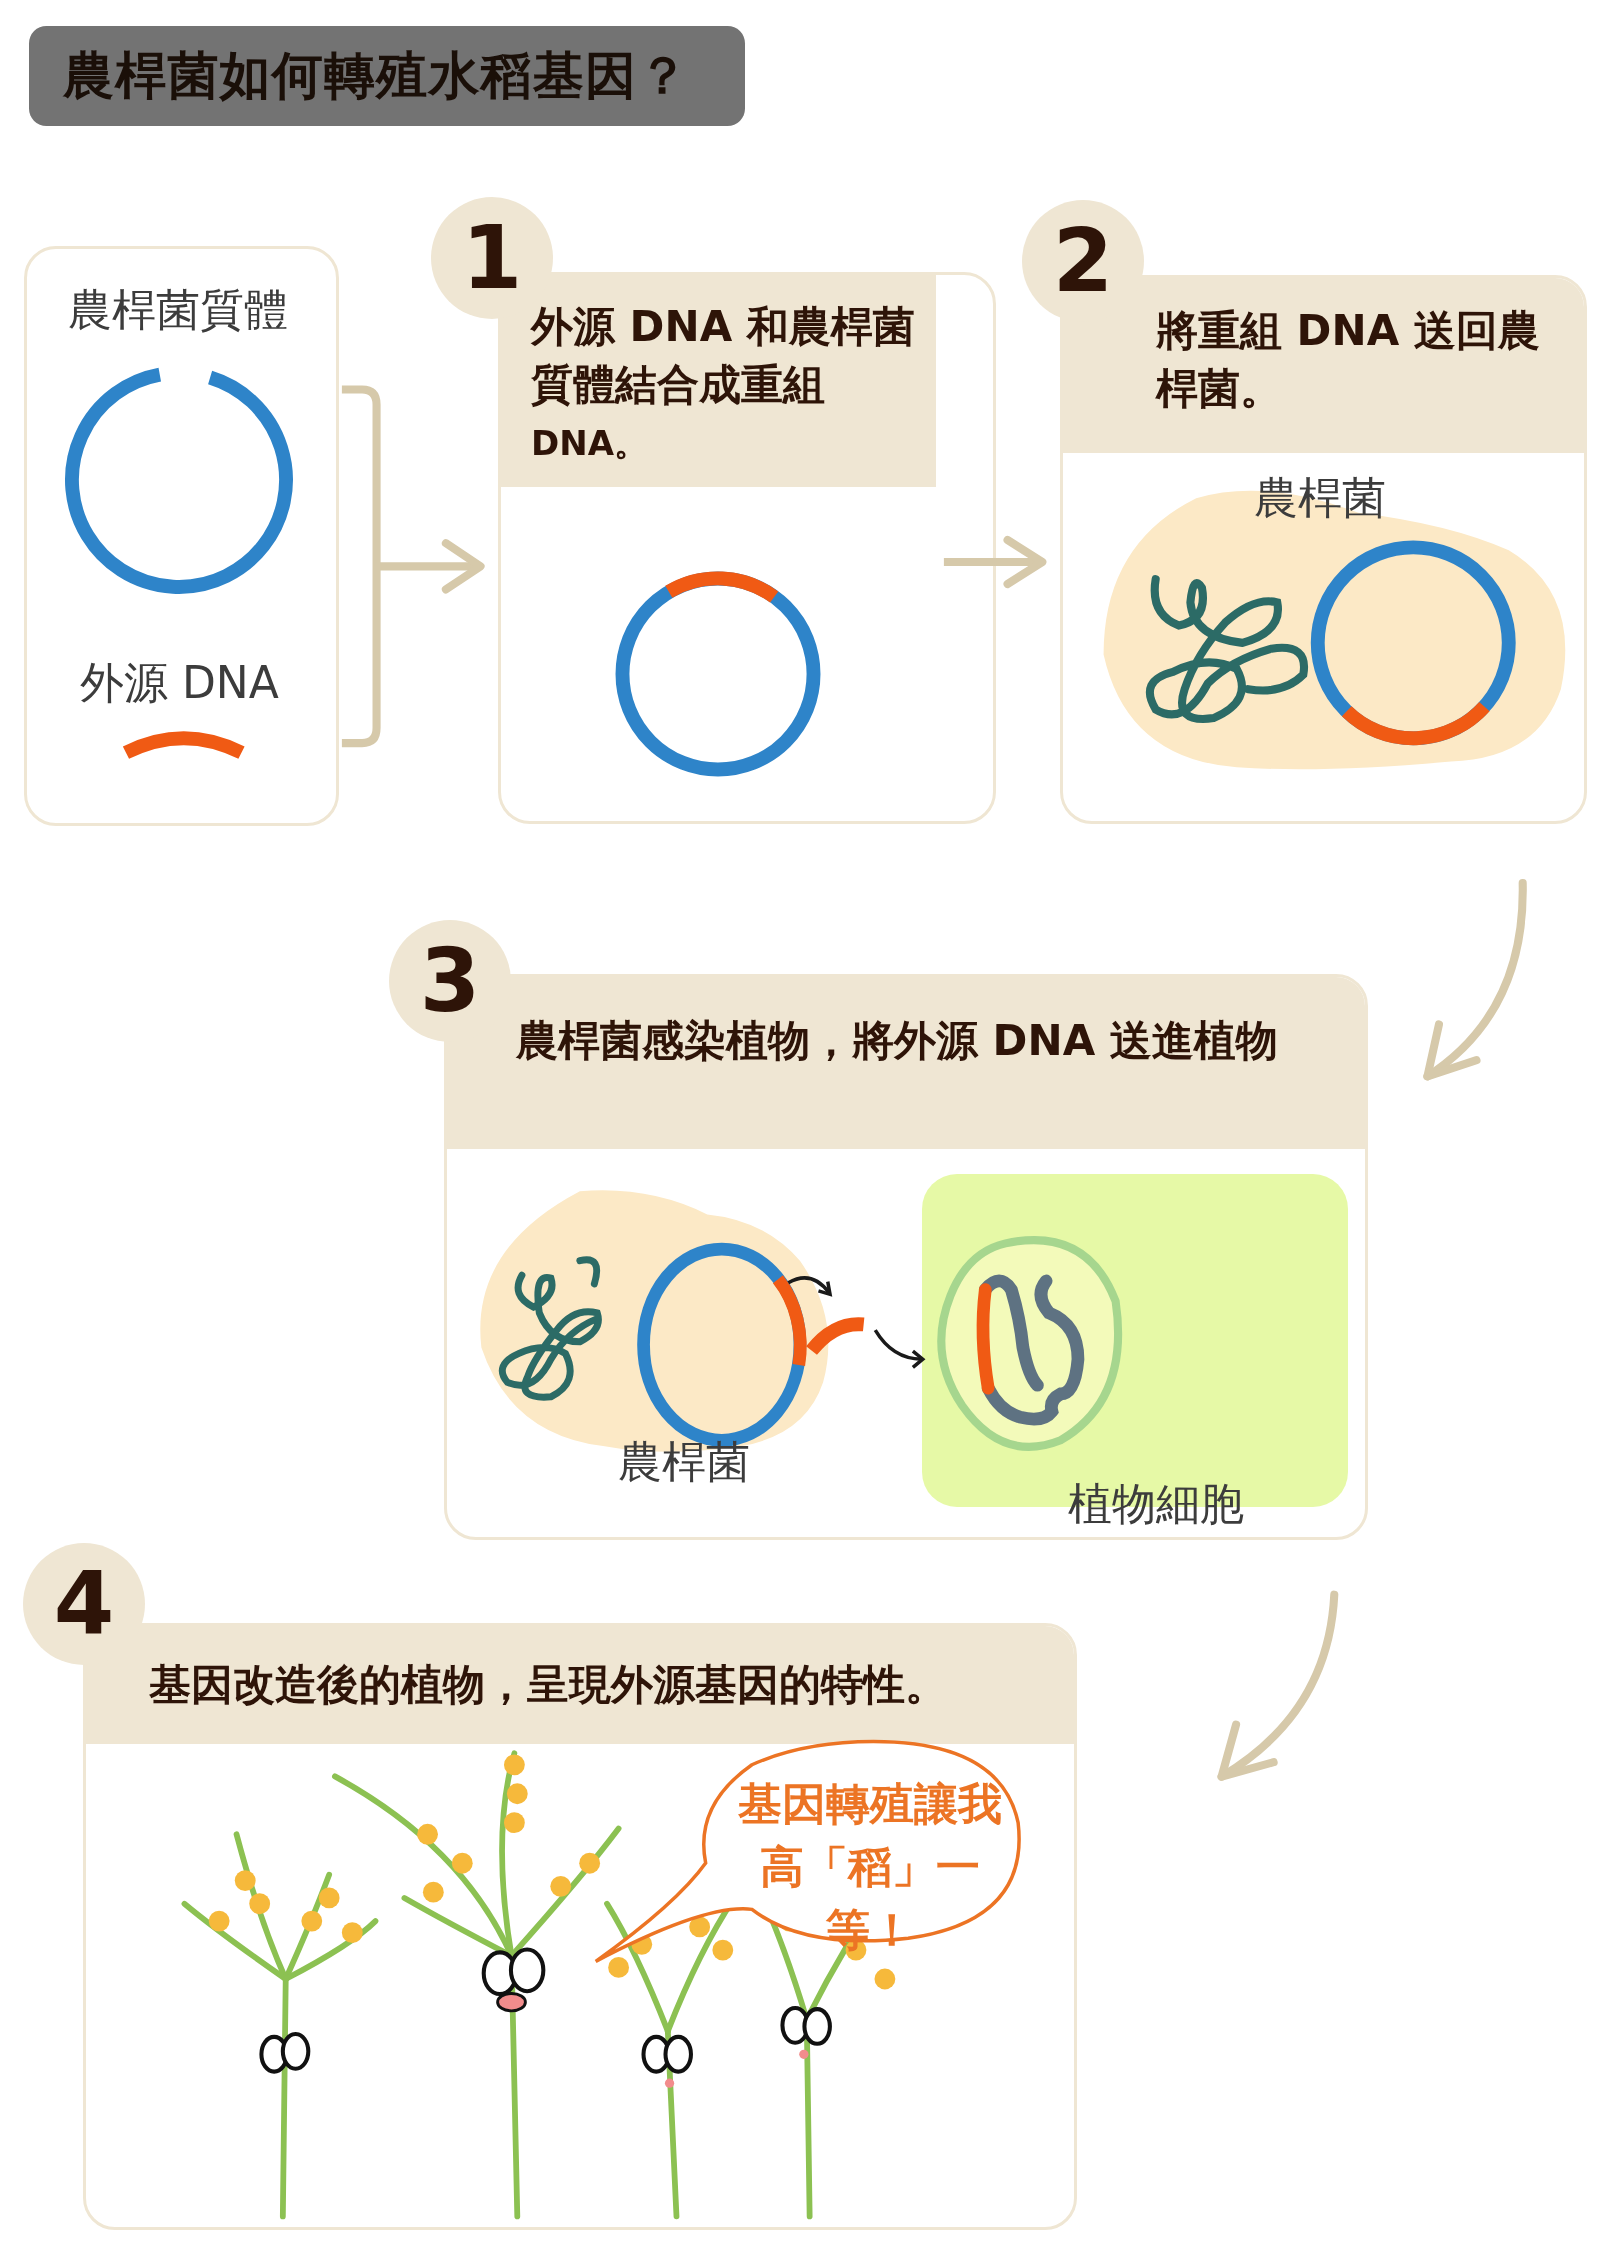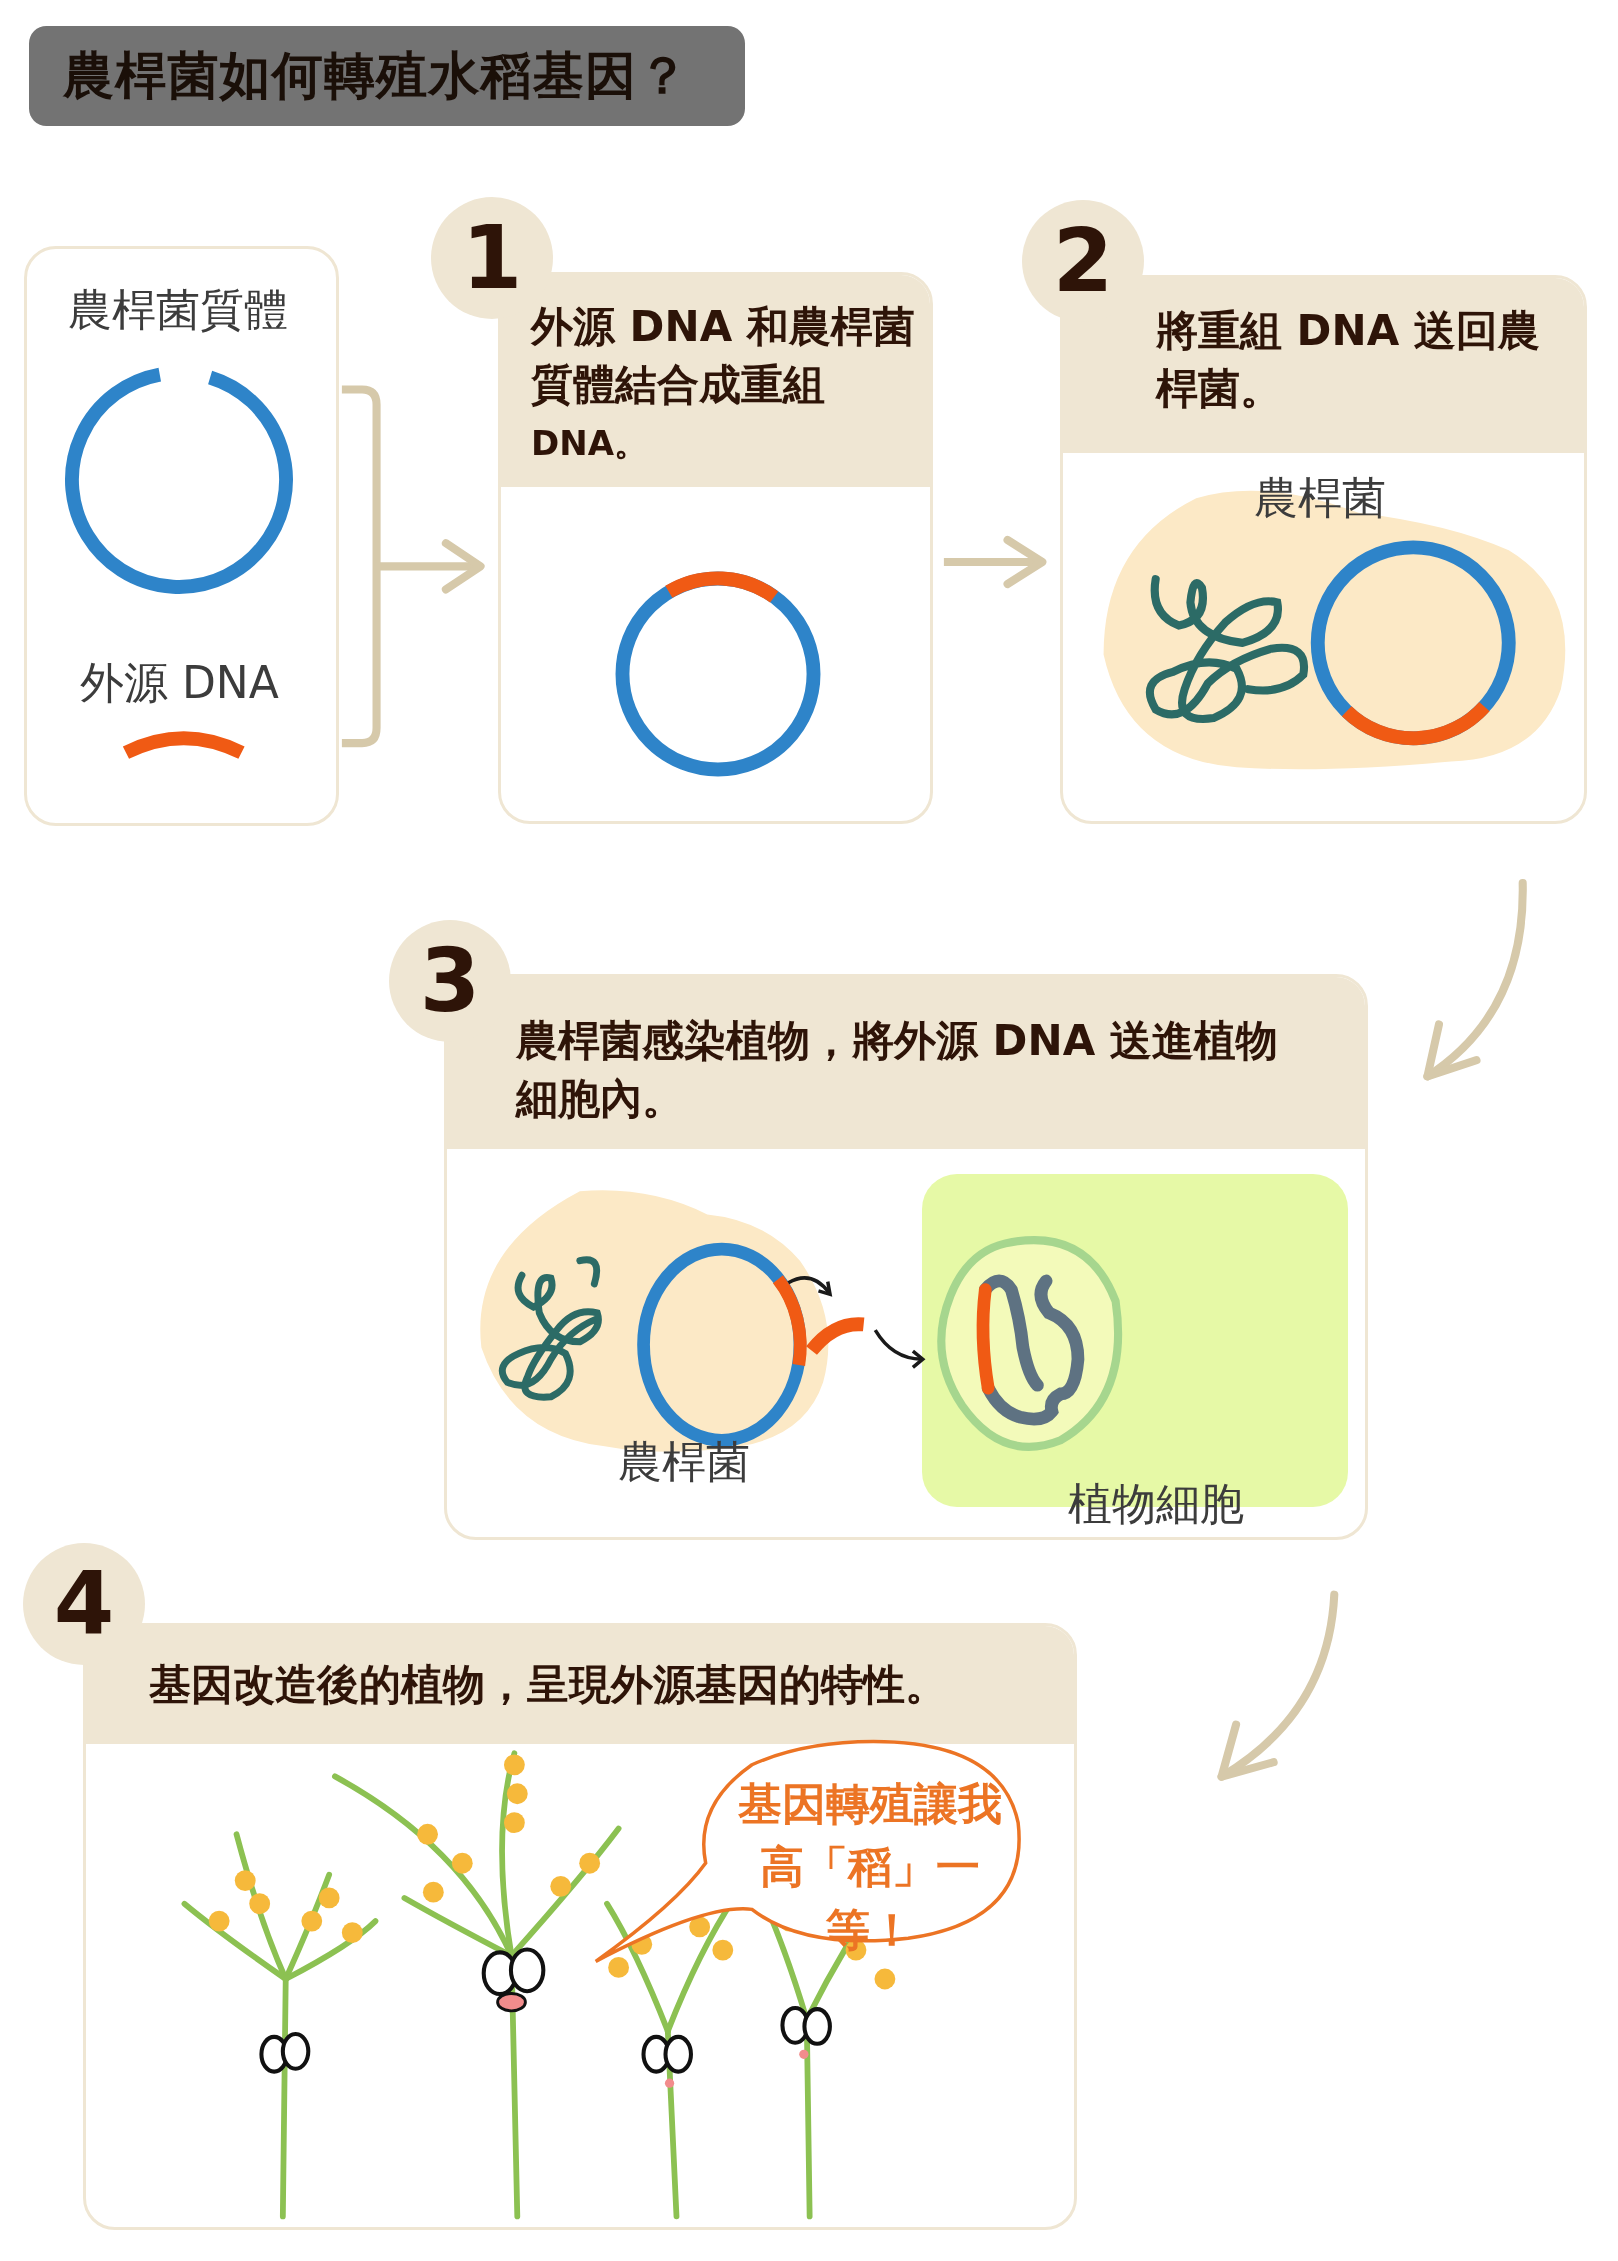--- a/index.html
+++ b/index.html
@@ -34,21 +34,21 @@
     <path d="M 10 60 Q 110 10 210 60" fill="none" stroke="#f05a14" stroke-width="24"></path>
   </svg>
 </div>
 
 <svg class="abs" style="left:339px;top:382px;" width="156" height="371" viewBox="0 0 270 640">
   <path d="M 5 12 L 40 12 Q 65 12 65 38 L 65 598 Q 65 624 40 624 L 5 624" fill="none" stroke="#d6c9aa" stroke-width="14"></path>
   <path d="M 65 318 L 245 318" fill="none" stroke="#d6c9aa" stroke-width="14"></path>
   <path d="M 185 278 L 245 318 L 185 358" fill="none" stroke="#d6c9aa" stroke-width="14" stroke-linecap="round" stroke-linejoin="round"></path>
 </svg>
 
-<div class="abs card" style="left:498px;top:272px;width:435px;height:552px;overflow:hidden;">
+<div class="abs card" style="left:498px;top:272px;width:498px;height:552px;overflow:hidden;">
   <div class="abs step-header" style="left:0;top:0;width:435px;height:212px;padding:23px 0 0 30px;font-size:42px;line-height:58px;">
     <div>外源 DNA 和農桿菌</div>
     <div>質體結合成重組</div>
     <div style="font-size:34px;">DNA。</div>
   </div>
   <svg class="abs" style="left:107px;top:289px;" width="220" height="220" viewBox="0 0 380 380">
     <circle cx="190" cy="190" r="165" fill="none" stroke="#2e84c9" stroke-width="24"></circle>
     <path d="M 105 48 A 165 165 0 0 1 287 57" fill="none" stroke="#f05a14" stroke-width="24"></path>
   </svg>
 </div>
@@ -77,21 +77,20 @@
 <div class="abs step-num" style="left:1022px;top:200px;">2</div>
 
 <svg class="abs" style="left:1413px;top:874px;" width="127" height="220" viewBox="0 0 220 380">
   <path d="M 190 15 Q 195 240 25 350" fill="none" stroke="#d6c9aa" stroke-width="14" stroke-linecap="round"></path>
   <path d="M 45 260 L 25 350 L 110 322" fill="none" stroke="#d6c9aa" stroke-width="14" stroke-linecap="round" stroke-linejoin="round"></path>
 </svg>
 
 <div class="abs card" style="left:444px;top:974px;width:924px;height:566px;overflow:hidden;">
   <div class="abs step-header" style="left:0;top:0;width:924px;height:172px;padding:35px 0 0 69px;font-size:42px;line-height:58px;">
     <div>農桿菌感染植物，將外源 DNA 送進植物</div>
-    <div>細胞內。</div>
   </div>
   <div class="abs" style="left:475px;top:197px;width:426px;height:333px;background:#e6f9a6;border-radius:35px;"></div>
   <svg class="abs" style="left:17.4px;top:191px;" width="892" height="365" viewBox="0 0 1540 630">
     <path d="M 200 40 Q 320 30 420 80 Q 520 90 580 160 Q 650 260 620 370 Q 590 460 480 480 Q 350 500 240 480 Q 80 460 30 310 Q 10 140 200 40 Z" fill="#fce9c6"></path>
     <g fill="none" stroke="#2c6b66" stroke-width="12" stroke-linecap="round">
       <path d="M 100 185 Q 80 220 120 240 Q 160 220 150 190 Q 120 180 130 250 Q 150 300 200 300 Q 240 280 230 250 Q 190 240 160 280 Q 120 330 110 360 Q 90 400 150 395 Q 200 370 175 320 Q 140 300 95 320 Q 50 340 75 370 Q 120 390 150 330 Q 180 280 230 260"></path>
       <path d="M 200 160 Q 240 150 225 200"></path>
     </g>
     <ellipse cx="445" cy="305" rx="135" ry="165" fill="none" stroke="#2e84c9" stroke-width="22"></ellipse>
     <path d="M 542 192 A 135 165 0 0 1 578 340" fill="none" stroke="#f05a14" stroke-width="22"></path>

